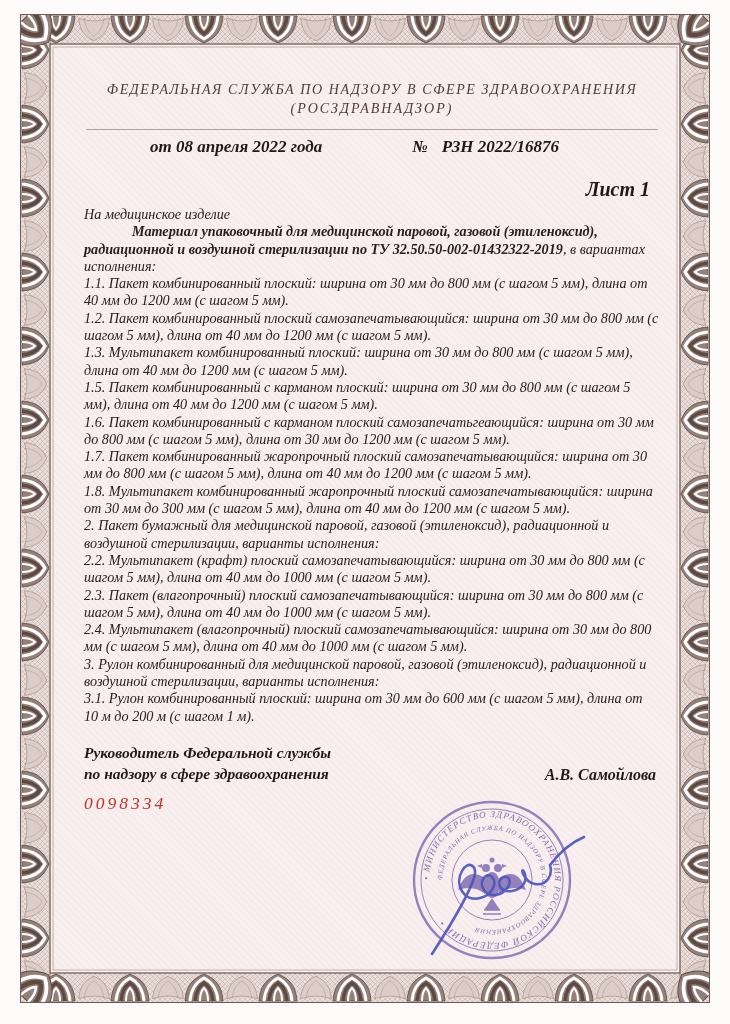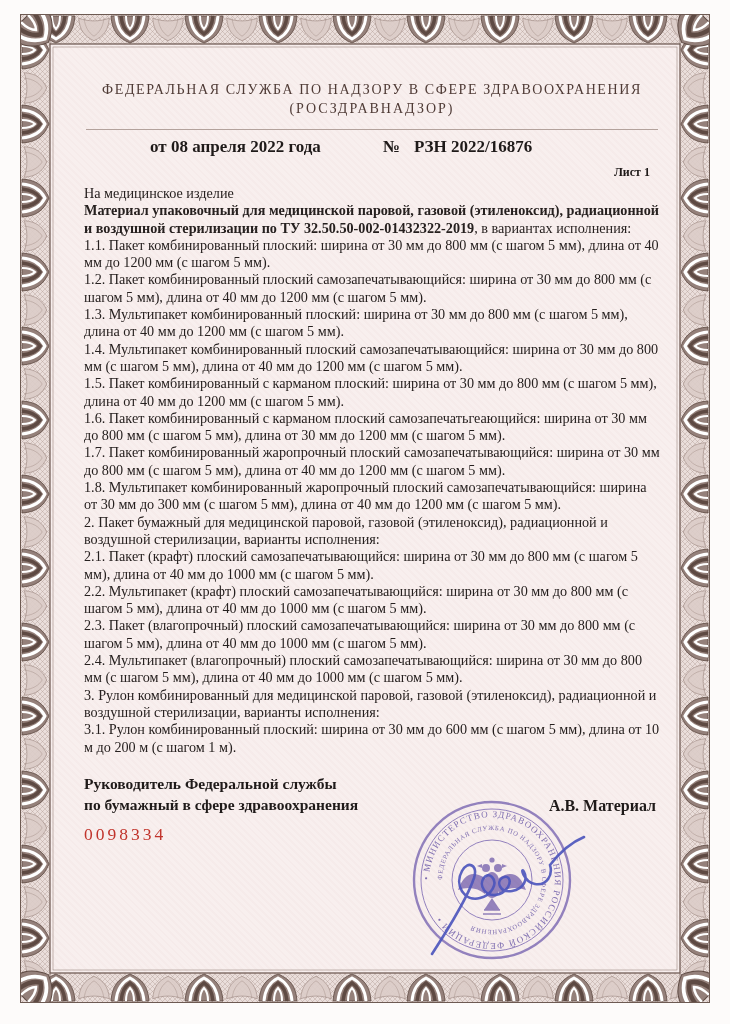--- a/index.html
+++ b/index.html
@@ -1,19 +1,20 @@
 <!DOCTYPE html>
 <html lang="ru"><head>
 <meta charset="utf-8">
 <style>
   html,body{margin:0;padding:0;background:#ffffff;}
   .page{
     position:relative;width:730px;height:1024px;overflow:hidden;
     background:#fdfbfa;
     font-family:"Liberation Serif","DejaVu Serif",serif;
+    font-style:italic;
   }
   .frame{
     position:absolute;left:20px;top:14px;width:690px;height:989px;
     background:#f8efee;
     background-image:repeating-linear-gradient(45deg, rgba(205,160,160,0.05) 0 2px, rgba(255,255,255,0) 2px 5px);
   }
   .border-svg{position:absolute;left:0;top:0;width:690px;height:989px;display:block;}
   .content{
     position:absolute;left:30px;top:30px;width:630px;height:929px;
     box-sizing:border-box;
@@ -23,30 +24,30 @@
   .agency{
     text-align:center;color:#4f3b36;font-size:14px;letter-spacing:1.6px;line-height:19px;
   }
   .agency .sub{letter-spacing:2px;}
   .divider{border:none;border-top:1px solid #b3a29c;margin:11px 2px 0 2px;}
   .doc-title{
     margin-top:9px;text-align:center;font-weight:bold;color:#46302a;
     font-size:23px;line-height:34px;letter-spacing:0.5px;
   }
   .date-row{
-    display:flex;align-items:baseline;margin-top:7px;font-weight:bold;font-size:17px;color:#1f1a19;
+    display:flex;align-items:baseline;margin-top:7px;font-weight:bold;font-size:17px;color:#1f1a19;gap:28px;
   }
   .date-label{margin-left:66px;}
   .number-group{margin-left:62px;display:flex;gap:14px;}
   .sheet-row{
-    text-align:right;font-weight:bold;font-size:12px;color:#1f1a19;margin:8px 10px 0 0;
+    text-align:right;font-weight:bold;font-size:20px;color:#1f1a19;margin:21px 10px 0 0;
   }
   .body-text{margin-top:5px;font-size:14.2px;line-height:17.3px;}
   .body-text p{margin:0;}
-  .body-text .b{font-weight:bold;}
+  .body-text .b{font-weight:bold;margin-left:48px;}
   .sign-row{
     display:flex;justify-content:space-between;align-items:flex-end;margin-top:17px;
   }
   .sign-role{font-weight:bold;font-size:15.5px;line-height:21px;color:#1f1a19;}
   .sign-name{font-weight:bold;font-size:16px;color:#1f1a19;margin-right:4px;}
   .form-number{
     margin:9px 36px 0 0;
     color:#c1342c;font-size:17.5px;letter-spacing:3px;
   }
   .stamp-svg{position:absolute;left:398px;top:790px;mix-blend-mode:multiply;}
@@ -204,40 +205,38 @@
       </div>
 
       <div class="sheet-row">Лист 1</div>
 
       <div class="body-text">
         <p>На медицинское изделие</p>
         <p><span class="b">Материал упаковочный для медицинской паровой, газовой (этиленоксид), радиационной и воздушной стерилизации по ТУ 32.50.50-002-01432322-2019</span><span>, в вариантах исполнения:</span></p>
         <p>1.1. Пакет комбинированный плоский: ширина от 30 мм до 800 мм (с шагом 5 мм), длина от 40 мм до 1200 мм (с шагом 5 мм).</p>
         <p>1.2. Пакет комбинированный плоский самозапечатывающийся: ширина от 30 мм до 800 мм (с шагом 5 мм), длина от 40 мм до 1200 мм (с шагом 5 мм).</p>
         <p>1.3. Мультипакет комбинированный плоский: ширина от 30 мм до 800 мм (с шагом 5 мм), длина от 40 мм до 1200 мм (с шагом 5 мм).</p>
-        <p>1.4. Мультипакет комбинированный плоский самозапечатывающийся: ширина от 30 мм до 800 мм (с шагом 5 мм), длина от 40 мм до 1200 мм (с шагом 5 мм).</p>
         <p>1.5. Пакет комбинированный с карманом плоский: ширина от 30 мм до 800 мм (с шагом 5 мм), длина от 40 мм до 1200 мм (с шагом 5 мм).</p>
         <p>1.6. Пакет комбинированный с карманом плоский самозапечатьгеающийся: ширина от 30 мм до 800 мм (с шагом 5 мм), длина от 30 мм до 1200 мм (с шагом 5 мм).</p>
         <p>1.7. Пакет комбинированный жаропрочный плоский самозапечатывающийся: ширина от 30 мм до 800 мм (с шагом 5 мм), длина от 40 мм до 1200 мм (с шагом 5 мм).</p>
         <p>1.8. Мультипакет комбинированный жаропрочный плоский самозапечатывающийся: ширина от 30 мм до 300 мм (с шагом 5 мм), длина от 40 мм до 1200 мм (с шагом 5 мм).</p>
         <p>2. Пакет бумажный для медицинской паровой, газовой (этиленоксид), радиационной и воздушной стерилизации, варианты исполнения:</p>
-        <p>2.1. Пакет (крафт) плоский самозапечатывающийся: ширина от 30 мм до 800 мм (с шагом 5 мм), длина от 40 мм до 1000 мм (с шагом 5 мм).</p>
         <p>2.2. Мультипакет (крафт) плоский самозапечатывающийся: ширина от 30 мм до 800 мм (с шагом 5 мм), длина от 40 мм до 1000 мм (с шагом 5 мм).</p>
         <p>2.3. Пакет (влагопрочный) плоский самозапечатывающийся: ширина от 30 мм до 800 мм (с шагом 5 мм), длина от 40 мм до 1000 мм (с шагом 5 мм).</p>
         <p>2.4. Мультипакет (влагопрочный) плоский самозапечатывающийся: ширина от 30 мм до 800 мм (с шагом 5 мм), длина от 40 мм до 1000 мм (с шагом 5 мм).</p>
         <p>3. Рулон комбинированный для медицинской паровой, газовой (этиленоксид), радиационной и воздушной стерилизации, варианты исполнения:</p>
         <p>3.1. Рулон комбинированный плоский: ширина от 30 мм до 600 мм (с шагом 5 мм), длина от 10 м до 200 м (с шагом 1 м).</p>
       </div>
 
       <div class="sign-row">
         <div class="sign-role">
           <div>Руководитель Федеральной службы</div>
-          <div>по бумажный в сфере здравоохранения</div>
+          <div>по надзору в сфере здравоохранения</div>
         </div>
-        <div class="sign-name">А.В. Материал</div>
+        <div class="sign-name">А.В. Самойлова</div>
       </div>
 
       <div class="form-number">0098334</div>
     </div>
   </div>
 
   <svg class="stamp-svg" width="196" height="186" viewBox="0 0 196 186" xmlns="http://www.w3.org/2000/svg">
     <g stroke="#7e6ec0" fill="none" opacity="0.8">
       <circle cx="94" cy="90" r="78" stroke-width="2.4"></circle>
       <circle cx="94" cy="90" r="71" stroke-width="1"></circle>

